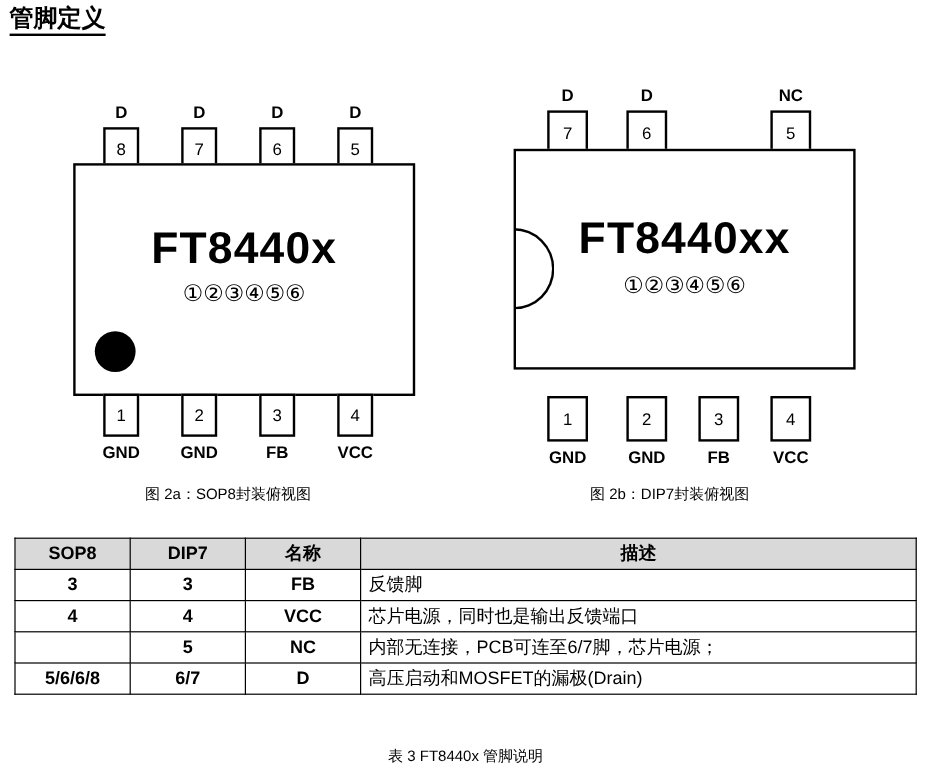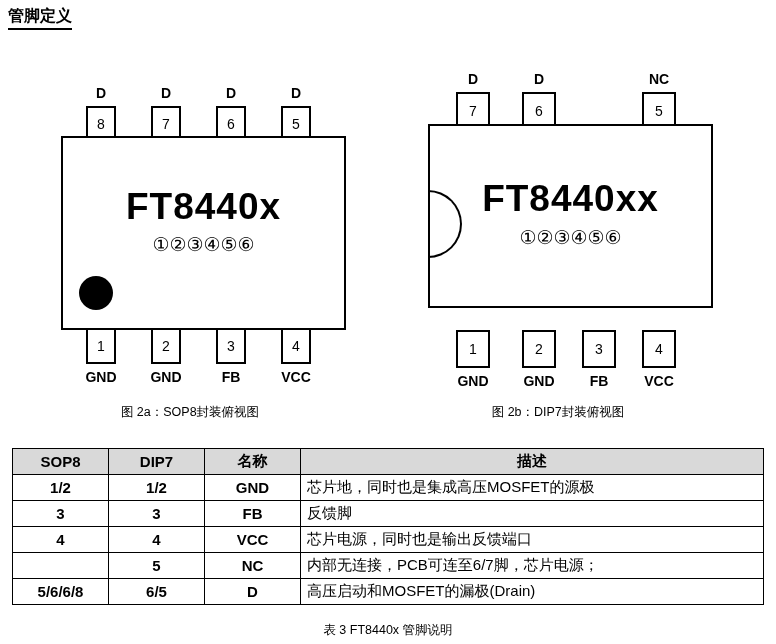--- a/index.html
+++ b/index.html
@@ -14,21 +14,21 @@
     color: #000000;
     position: relative;
     overflow: hidden;
   }
 
   
   .section-title {
     position: absolute;
     left: 8px;
     top: 6px;
-    font-size: 16px;
+    font-size: 20px;
     font-weight: bold;
     border-bottom: 2px solid #000;
     padding-bottom: 2px;
     line-height: 20px;
   }
 
   
   .pkg {
     position: absolute;
   }
@@ -214,45 +214,39 @@
   <thead>
     <tr>
       <th class="col-sop8">SOP8</th>
       <th class="col-dip7">DIP7</th>
       <th class="col-name">名称</th>
       <th>描述</th>
     </tr>
   </thead>
   <tbody>
     <tr>
-      <td>1/2</td>
-      <td>1/2</td>
-      <td>GND</td>
-      <td class="desc">芯片地，同时也是集成高压MOSFET的源极</td>
-    </tr>
-    <tr>
       <td>3</td>
       <td>3</td>
       <td>FB</td>
       <td class="desc">反馈脚</td>
     </tr>
     <tr>
       <td>4</td>
       <td>4</td>
       <td>VCC</td>
       <td class="desc">芯片电源，同时也是输出反馈端口</td>
     </tr>
     <tr>
       <td></td>
       <td>5</td>
       <td>NC</td>
       <td class="desc">内部无连接，PCB可连至6/7脚，芯片电源；</td>
     </tr>
     <tr>
       <td>5/6/6/8</td>
-      <td>6/5</td>
+      <td>6/7</td>
       <td>D</td>
       <td class="desc">高压启动和MOSFET的漏极(Drain)</td>
     </tr>
   </tbody>
 </table>
 
 <div class="table-caption">表 3 FT8440x 管脚说明</div>
 
 </body></html>

